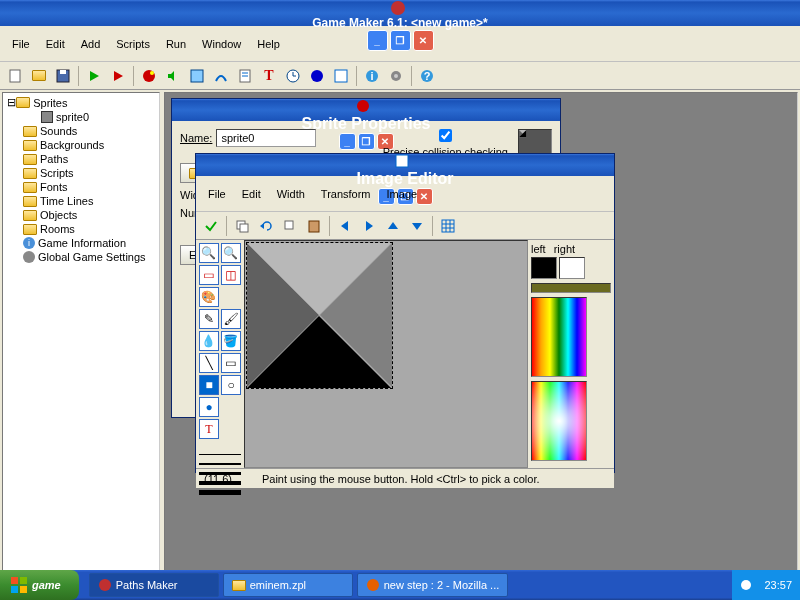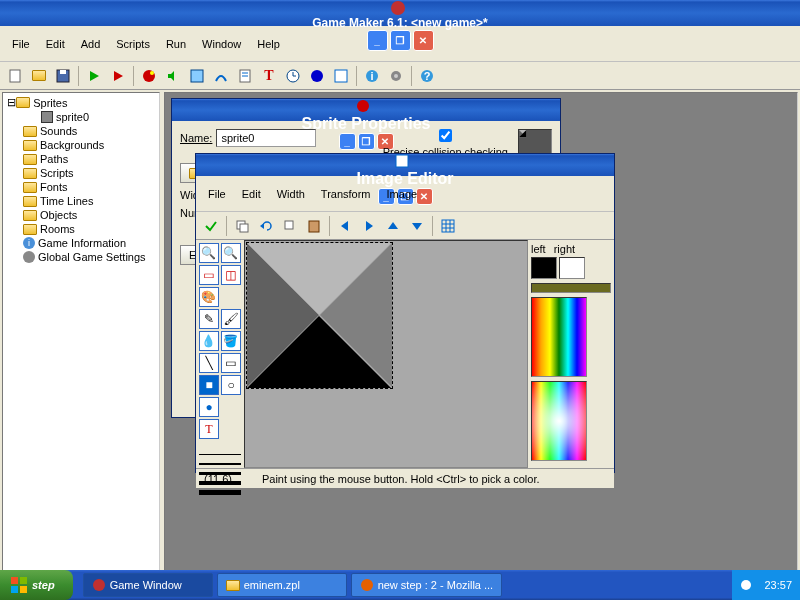--- a/index.html
+++ b/index.html
@@ -461,28 +461,28 @@
 </div>
 
 <div class="taskbar">
   <div class="start-btn">
     <svg width="18" height="18">
         <rect x="1" y="1" width="7" height="7" fill="#f25022"></rect>
         <rect x="10" y="1" width="7" height="7" fill="#7fba00"></rect>
         <rect x="1" y="10" width="7" height="7" fill="#00a4ef"></rect>
         <rect x="10" y="10" width="7" height="7" fill="#ffb900"></rect>
       </svg>
-    <span>step</span>
+    <span>game</span>
   </div>
   <div style="width:8px"></div>
   <div class="task-item active">
       <svg width="14" height="14">
         <circle cx="7" cy="7" r="6" fill="#c03030"></circle>
       </svg>
-      <span>Game Window</span>
+      <span>Paths Maker</span>
     </div>
   <div class="task-item">
       <span class="folder-icon" style="margin:0"></span>
       <span>eminem.zpl</span>
     </div>
   <div class="task-item">
       <svg width="14" height="14">
         <circle cx="7" cy="7" r="6" fill="#e66000"></circle>
       </svg>
       <span>new step : 2 - Mozilla ...</span>

